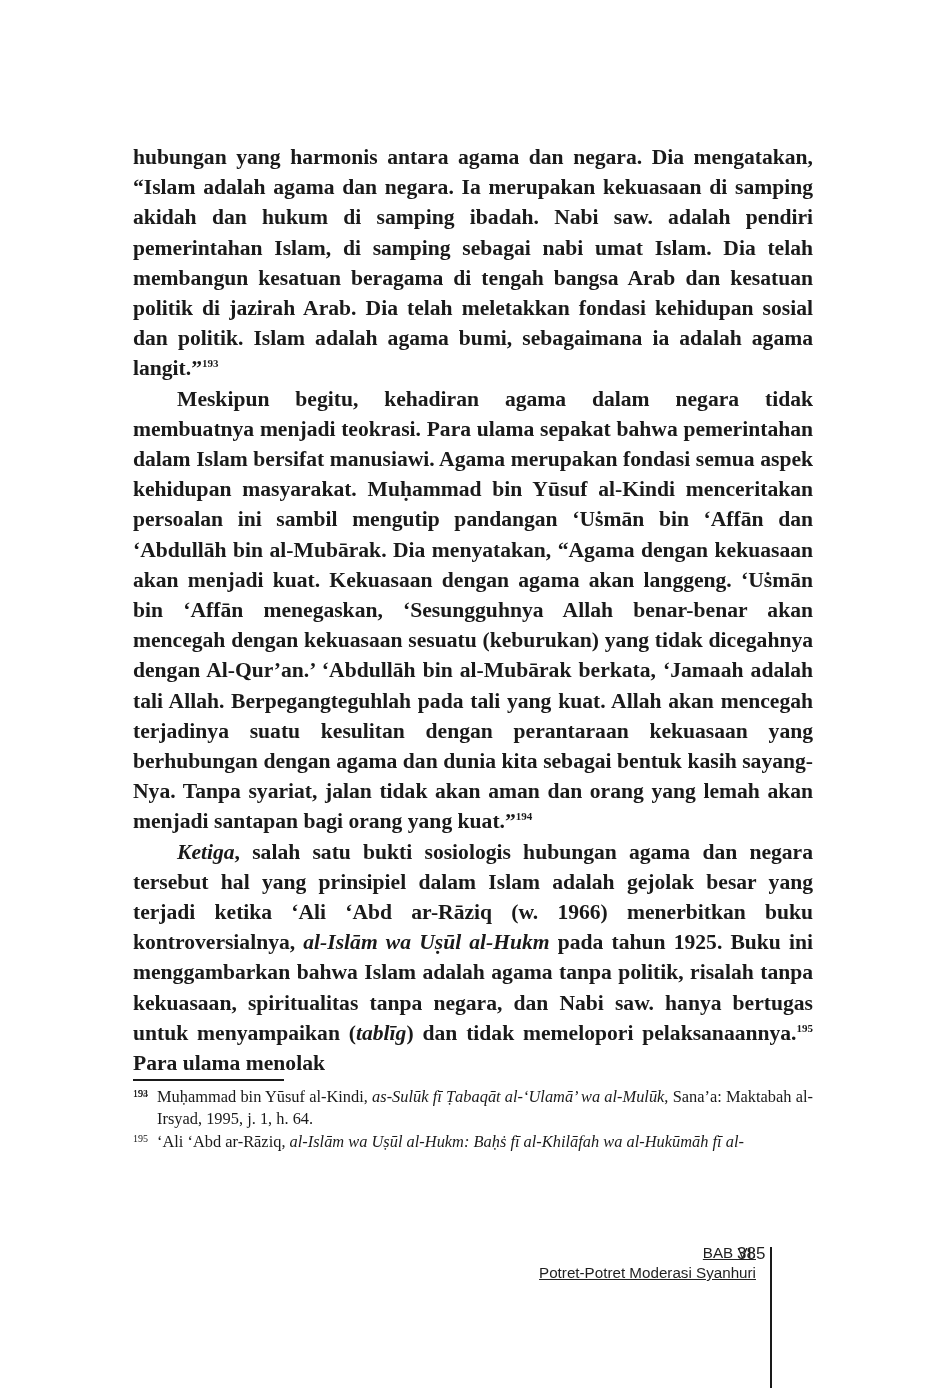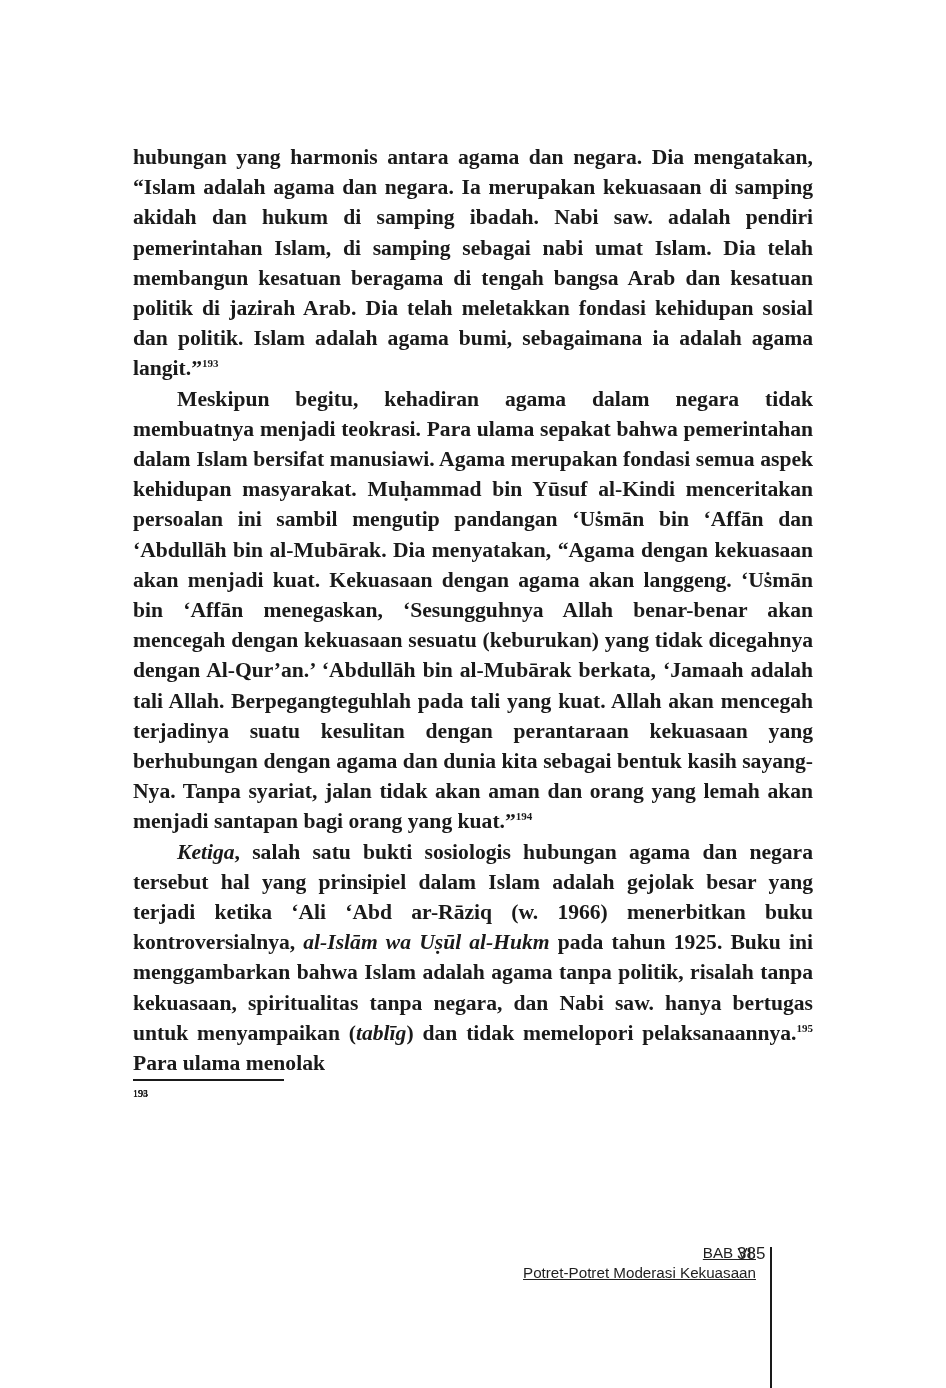--- a/index.html
+++ b/index.html
@@ -47,24 +47,26 @@
 </div>
 
 <div class="footnote-rule"></div>
 
 <div class="footnotes">
   <div class="footnote">
     <span class="fn-num">193</span>
   </div>
   <div class="footnote">
     <span class="fn-num">194</span>
+    <span class="fn-body">Muḥammad bin Yūsuf al-Kindi, <em>as-Sulūk fī Ṭabaqāt al-‘Ulamā’ wa al-Mulūk</em>, Sana’a: Maktabah al-Irsyad, 1995, j. 1, h. 64.</span>
   </div>
   <div class="footnote">
     <span class="fn-num">195</span>
+    <span class="fn-body">‘Ali ‘Abd ar-Rāziq, <em>al-Islām wa Uṣūl al-Hukm: Baḥṡ fī al-Khilāfah wa al-Hukūmāh fī al-</em></span>
   </div>
 </div>
 
 <div class="running-head">
   <div>BAB VI:</div>
-  <div>Potret-Potret Moderasi Kekuasaan</div>
+  <div>Potret-Potret Moderasi Syanhuri</div>
 </div>
 <div class="page-rule"></div>
 <div class="page-number">385</div>
 
 </body></html>

